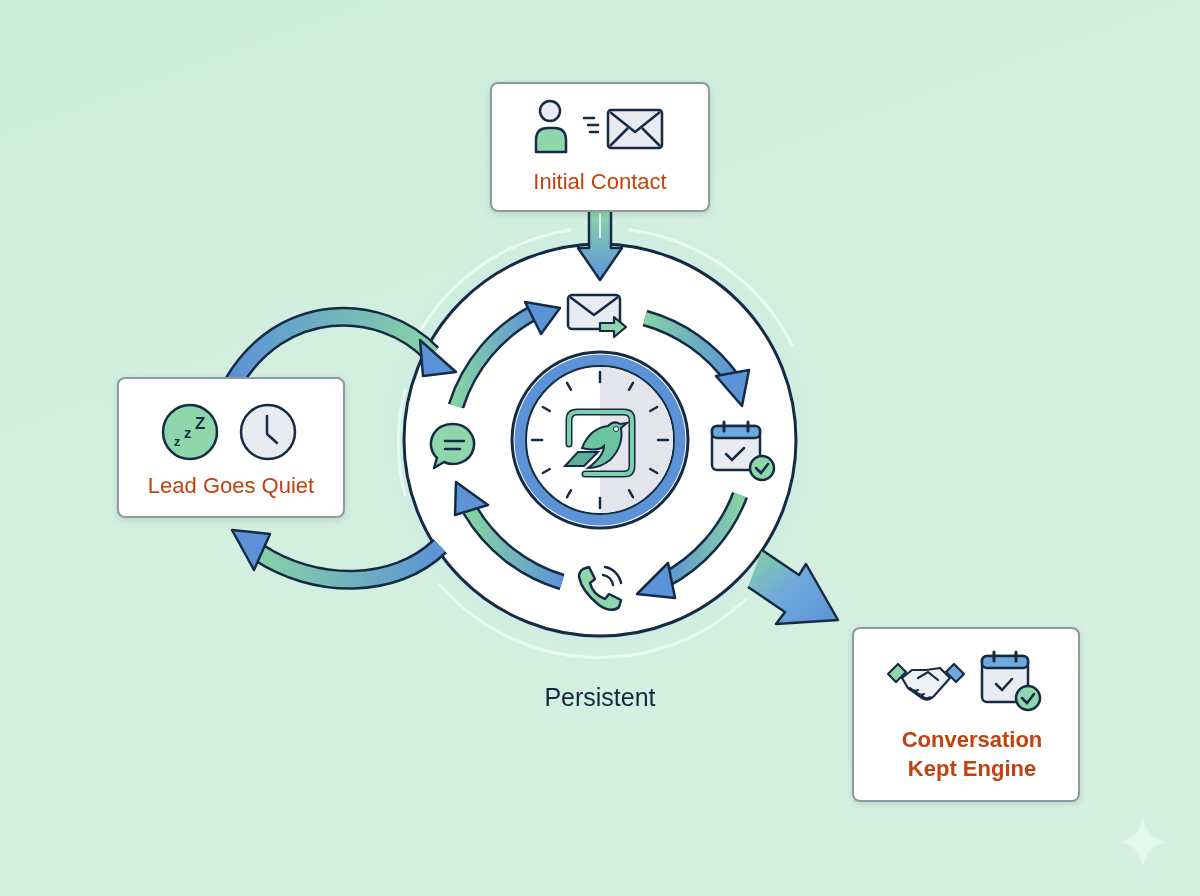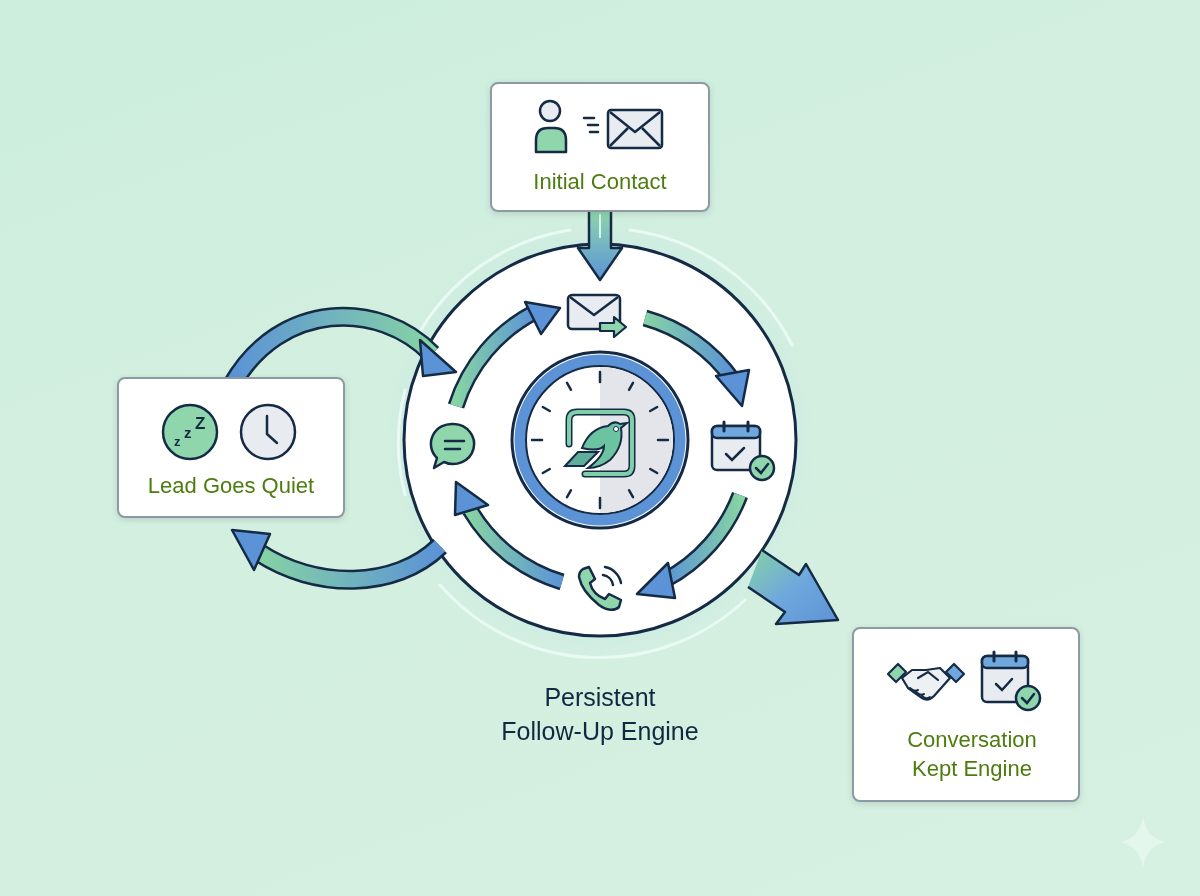--- a/index.html
+++ b/index.html
@@ -11,29 +11,29 @@
   }
   #stage { position: absolute; left: 0; top: 0; width: 1200px; height: 896px; }
   .card {
     position: absolute;
     background: #ffffff;
     border: 2px solid #8d9aa3;
     border-radius: 8px;
     box-shadow: 0 2px 6px rgba(60, 90, 80, 0.18);
     box-sizing: border-box;
     text-align: center;
-    color: #4d7c0f;
+    color: #c2410c;
   }
   .card .label { font-size: 22px; font-weight: 500; line-height: 29px; display: block; }
   #card-initial { left: 490px; top: 82px; width: 220px; height: 130px; }
   #card-initial .label { position: absolute; left: 0; right: 0; top: 164px; top: 83px; }
   #card-quiet { left: 117px; top: 377px; width: 228px; height: 141px; }
   #card-quiet .label { position: absolute; left: 0; right: 0; top: 92px; }
   #card-alive { left: 852px; top: 627px; width: 228px; height: 175px; }
-  #card-alive .label { position: absolute; left: 12px; right: 0; top: 96px; }
+  #card-alive .label { position: absolute; left: 12px; right: 0; top: 96px; font-weight: bold; }
   #engine-title {
     position: absolute; left: 440px; top: 680px; width: 320px;
     text-align: center; color: #0f2a40; font-weight: normal; font-size: 25px; line-height: 34px;
   }
   #engine-title span { display: block; }
 </style>
 </head>
 <body>
 
 <svg id="stage" width="1200" height="896" viewBox="0 0 1200 896" xmlns="http://www.w3.org/2000/svg">
@@ -182,21 +182,20 @@
 </div>
 <div class="card" id="card-alive">
   <span class="label">
     <span style="display:block">Conversation</span>
     <span style="display:block">Kept Engine</span>
   </span>
 </div>
 
 <div id="engine-title">
   <span>Persistent</span>
-  <span>Follow-Up Engine</span>
 </div>
 
 <svg width="1200" height="896" style="position: absolute; left: 0px; top: 0px; pointer-events: none;">
     <g transform="translate(536,100)">
     <circle cx="14" cy="11" r="10" fill="#e8ebf0" stroke="#152b45" stroke-width="2.5"></circle>
     <path d="M 0 52 L 0 40 Q 0 28 12 28 L 18 28 Q 30 28 30 40 L 30 52 Z" fill="#8fd6ad" stroke="#152b45" stroke-width="2.5" stroke-linejoin="round"></path>
   </g>
     <g stroke="#152b45" stroke-width="2.5" stroke-linecap="round">
     <line x1="584" y1="118" x2="594" y2="118"></line>
     <line x1="588" y1="125" x2="598" y2="125"></line>

